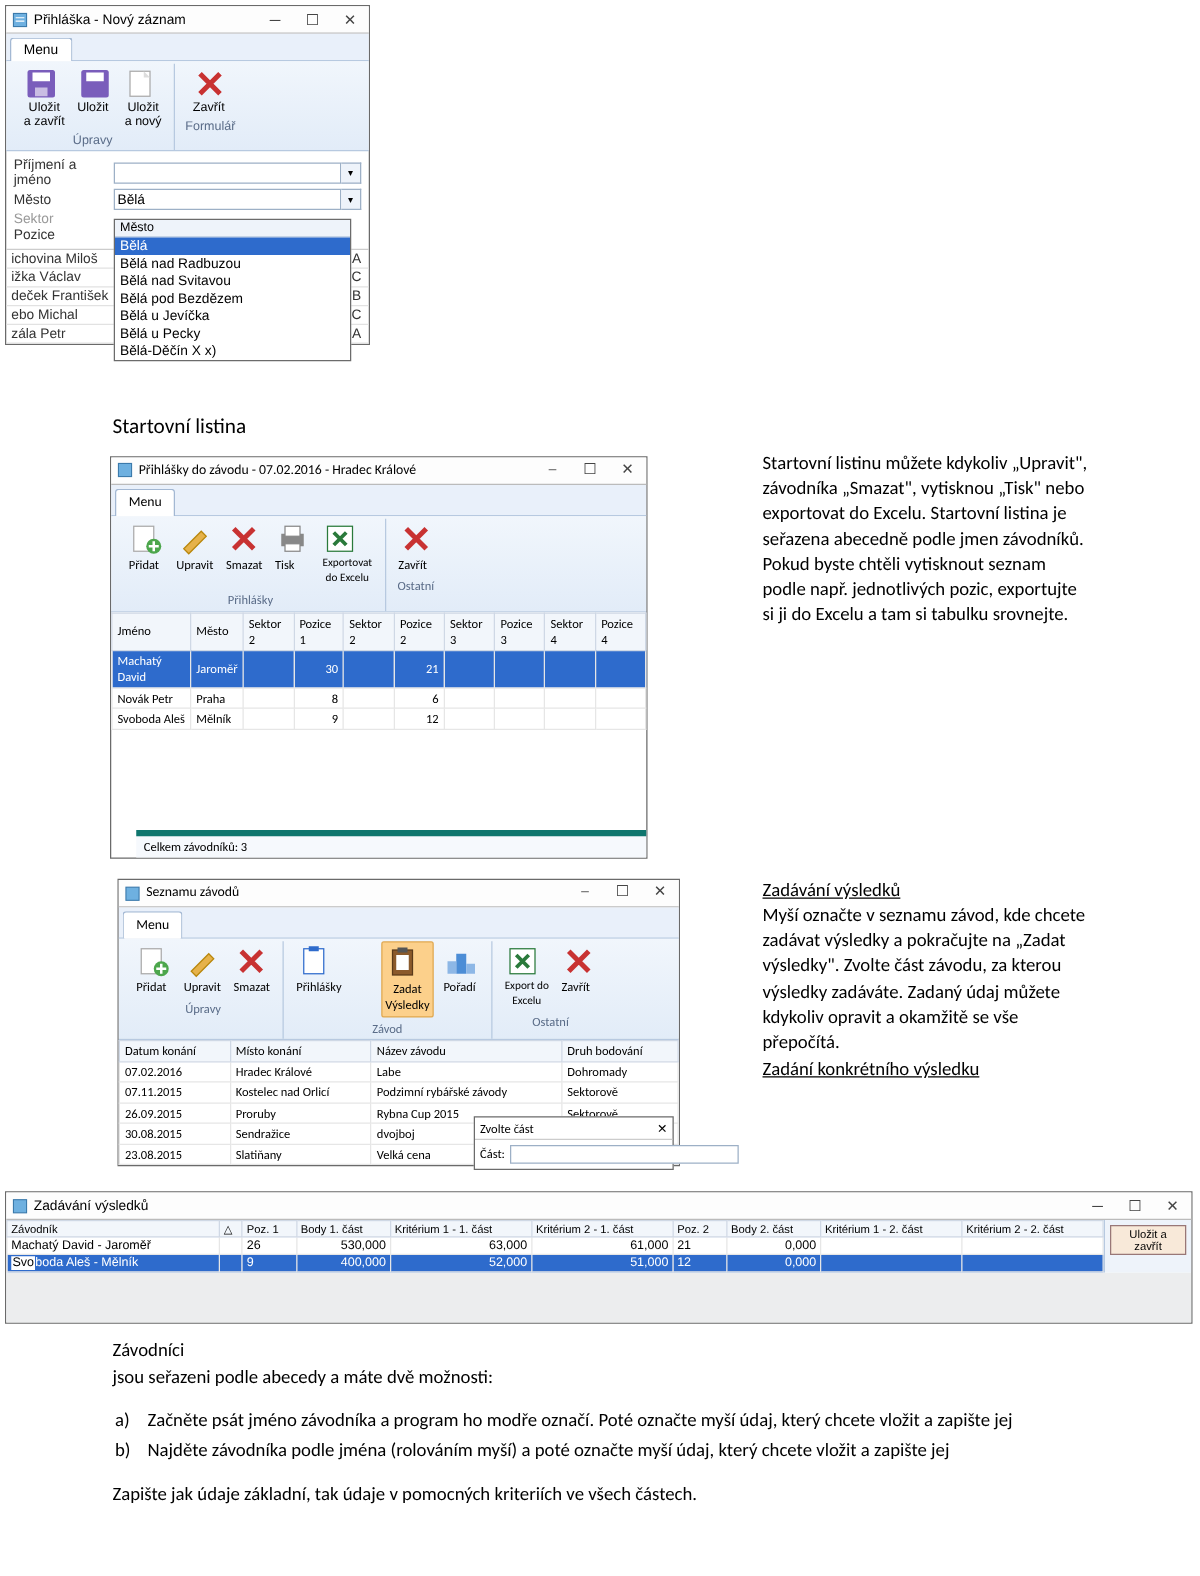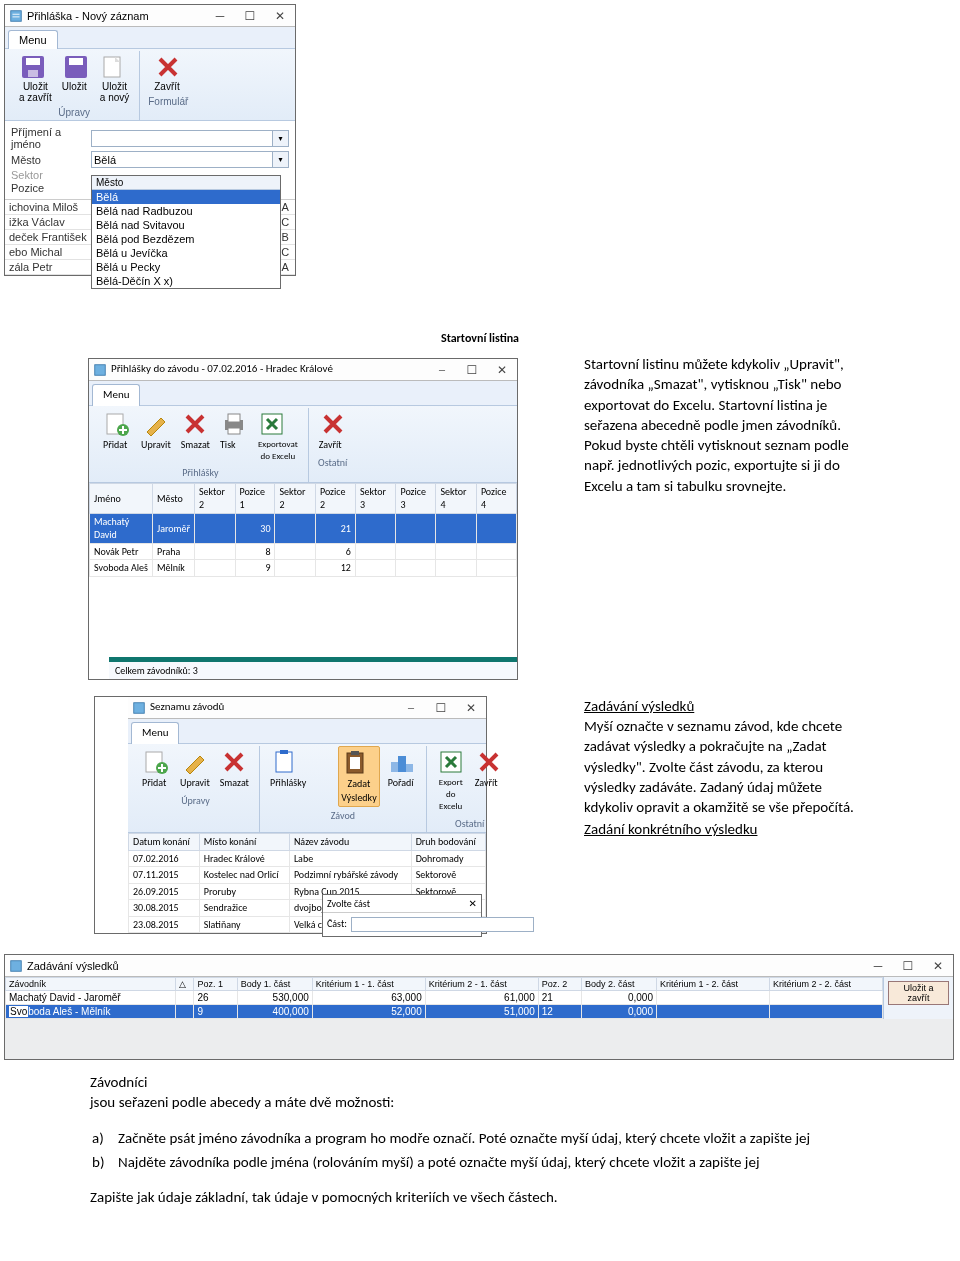--- a/index.html
+++ b/index.html
@@ -86,21 +86,21 @@
   .list-behind td.letter { text-align:center; width:20px; }
   .sep-col { width:4px; background:#e5ecf6; border-left:1px solid #aac; border-right:1px solid #aac; }
 
   
   .doc {
     padding: 50px 90px 10px 90px;
     font-family: Calibri, sans-serif;
     font-size: 15px;
     line-height:1.35;
   }
-  .doc h3 { font-size:12px; font-weight:bold; margin:0 0 8px 0;text-align:center; }
+  .doc h3 { font-size:17px; font-weight:normal; margin:0 0 8px 0; }
   .doc u { text-decoration:underline; }
   .doc .cols { display:flex; gap:22px; }
   .doc .left { flex:0 0 425px; }
   .doc .right { flex:1;margin-left:40px; }
   .doc .right-block { margin-top: 200px; }
   .doc ol { list-style:none; padding-left:28px; }
   .doc ol li { position:relative; margin-bottom:4px; }
   .doc ol li::before { position:absolute; left:-26px; }
   .doc ol li.a::before { content:"a)"; }
   .doc ol li.b::before { content:"b)"; }
@@ -401,21 +401,21 @@
                 <td></td>
                 <td></td>
                 <td></td>
               </tr>
         </tbody>
           </table>
         <div style="height:80px;"></div>
         <div class="footerbar">Celkem závodníků: 3</div>
       </div>
 
-      <div class="window" style="width:393px; margin-top:16px; position:relative;padding-left:33px;">
+      <div class="window" style="width:450px; margin-top:16px; position:relative;">
         <div class="titlebar">
           <span class="icon"><svg viewBox="0 0 16 16">
                 <rect x="2" y="2" width="12" height="12" fill="#6eb0e0" stroke="#3a79ab"></rect>
               </svg></span>
           <span>Seznamu závodů</span>
           <div class="titlebar-buttons">
               <span>─</span>
               <span>☐</span>
               <span>✕</span>
             </div>

